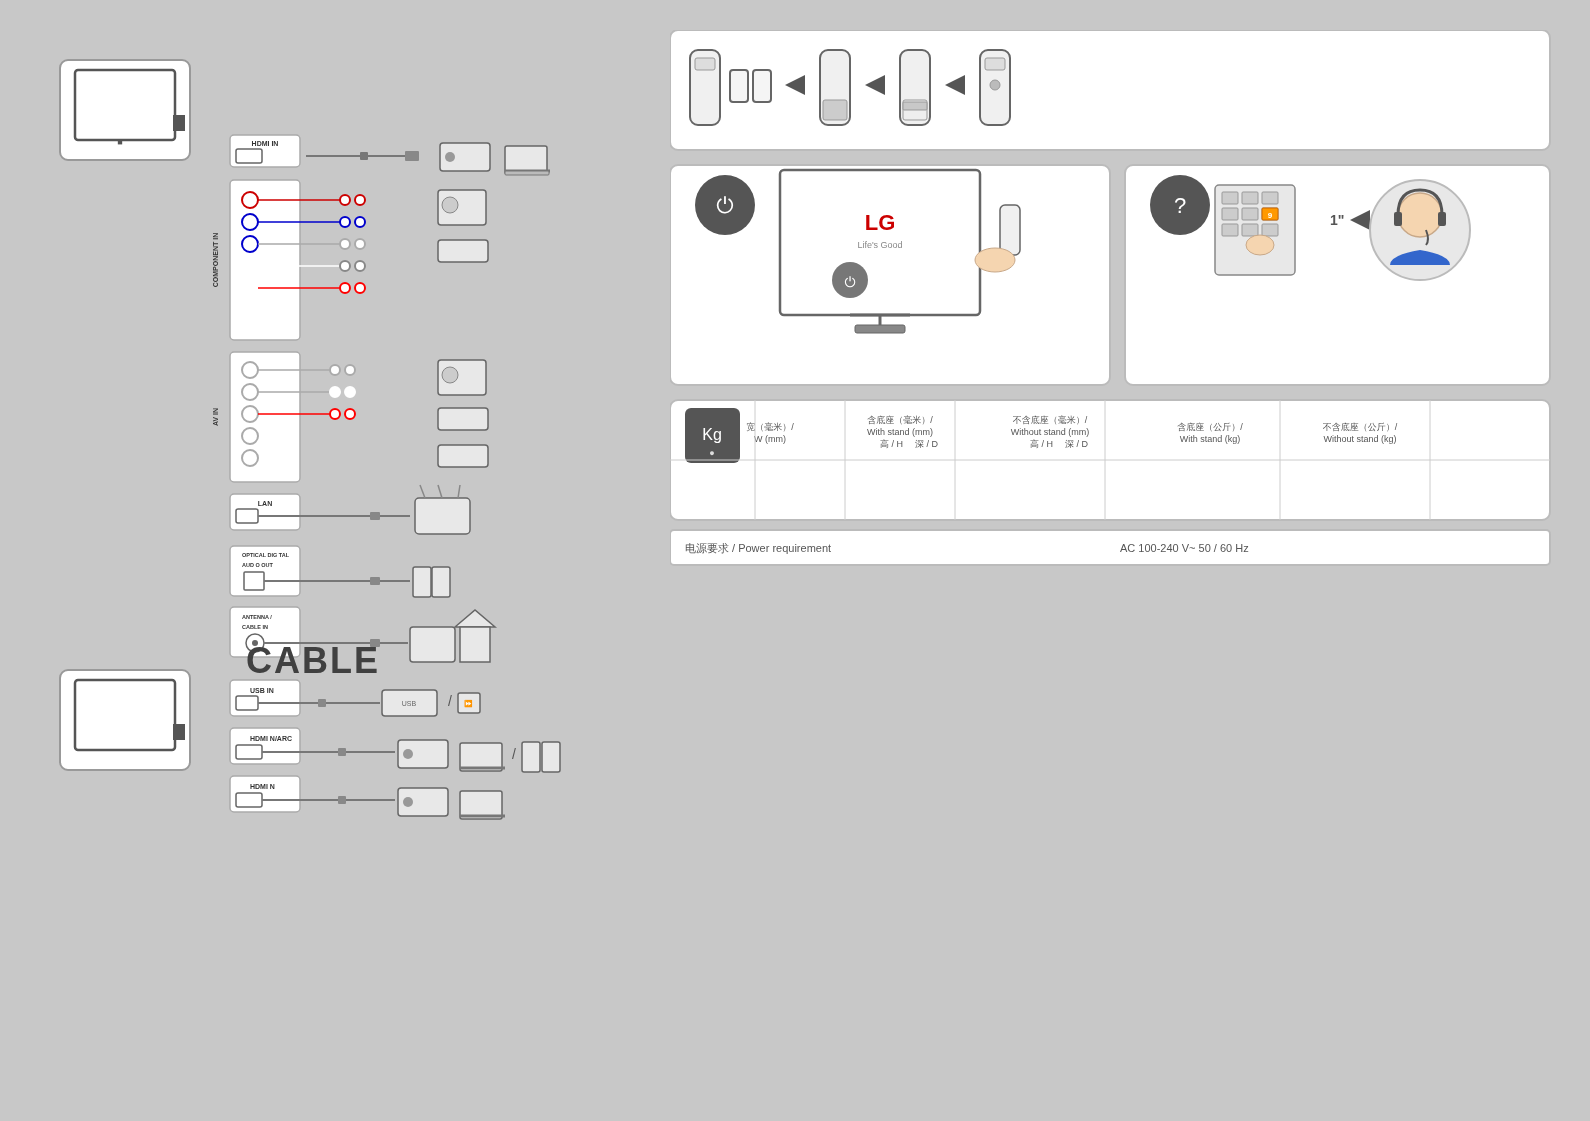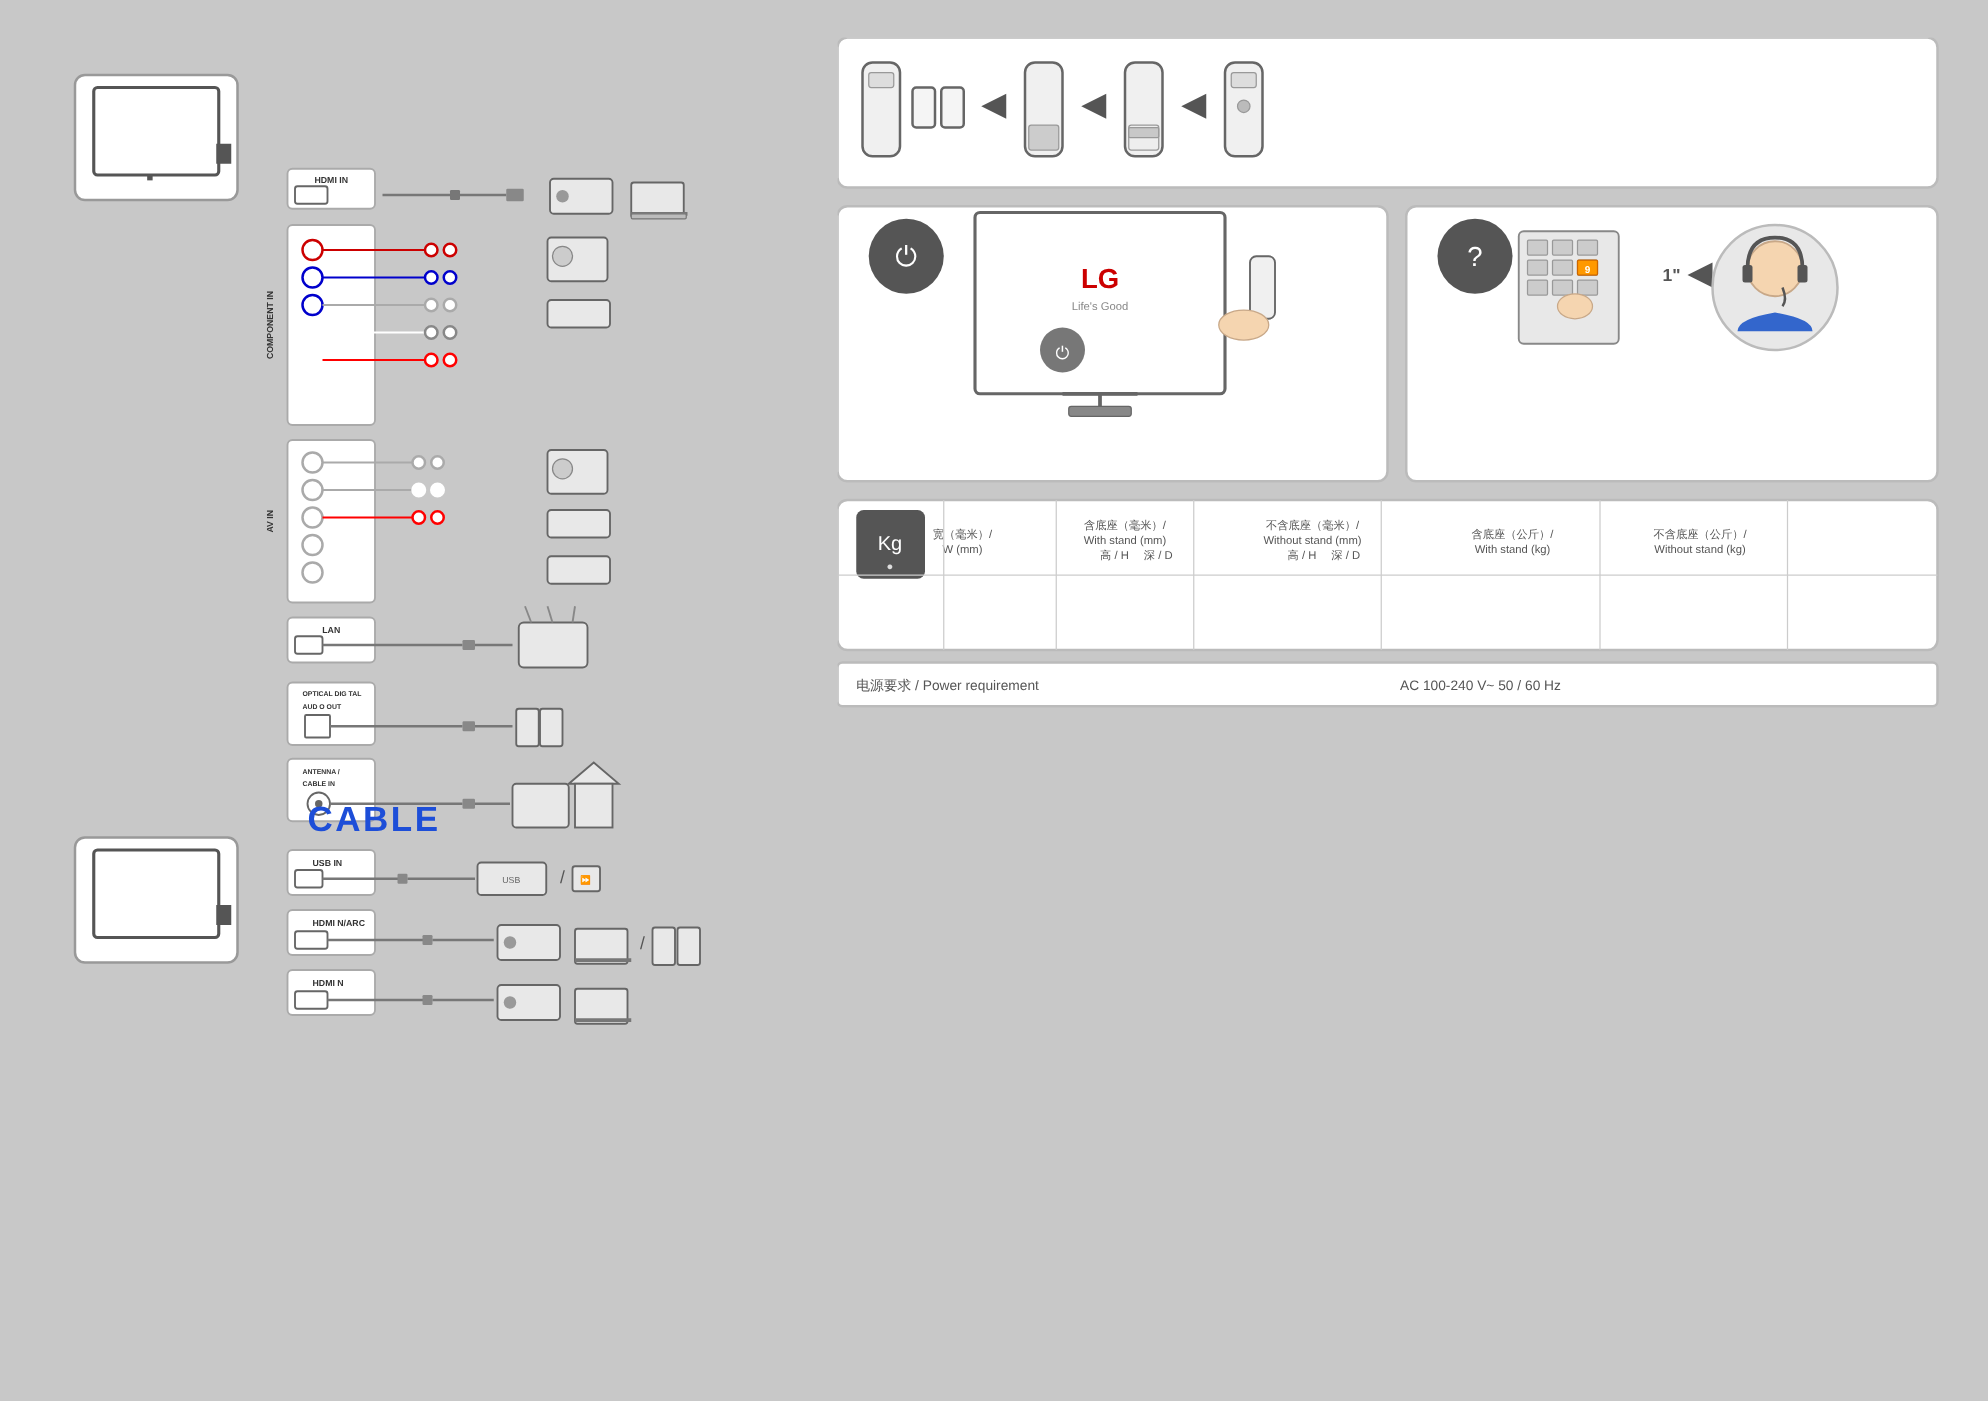--- a/index.html
+++ b/index.html
@@ -336,15 +336,15 @@
     <line x1="610" y1="370" x2="610" y2="490" stroke="#ccc" stroke-width="1"></line>
     <line x1="760" y1="370" x2="760" y2="490" stroke="#ccc" stroke-width="1"></line>
     <line x1="0" y1="430" x2="880" y2="430" stroke="#ccc" stroke-width="1"></line>
 
     <rect x="0" y="500" width="880" height="35" rx="4" fill="white" stroke="#bbb" stroke-width="2"></rect>
     <text x="15" y="522" font-size="11" fill="#555">电源要求 / Power requirement</text>
     <text x="450" y="522" font-size="11" fill="#555">AC 100-240 V~ 50 / 60 Hz</text>
 
   </svg>
 
-  <div style="position:absolute; left:246px; top:640px; font-size:28px; font-weight:bold; color:#1d4ed8; letter-spacing:2px;">CABLE</div>
+  <div style="position:absolute; left:246px; top:640px; font-size:36px; font-weight:bold; color:#404040; letter-spacing:2px;">CABLE</div>
 
 </div>
 
 </body></html>

